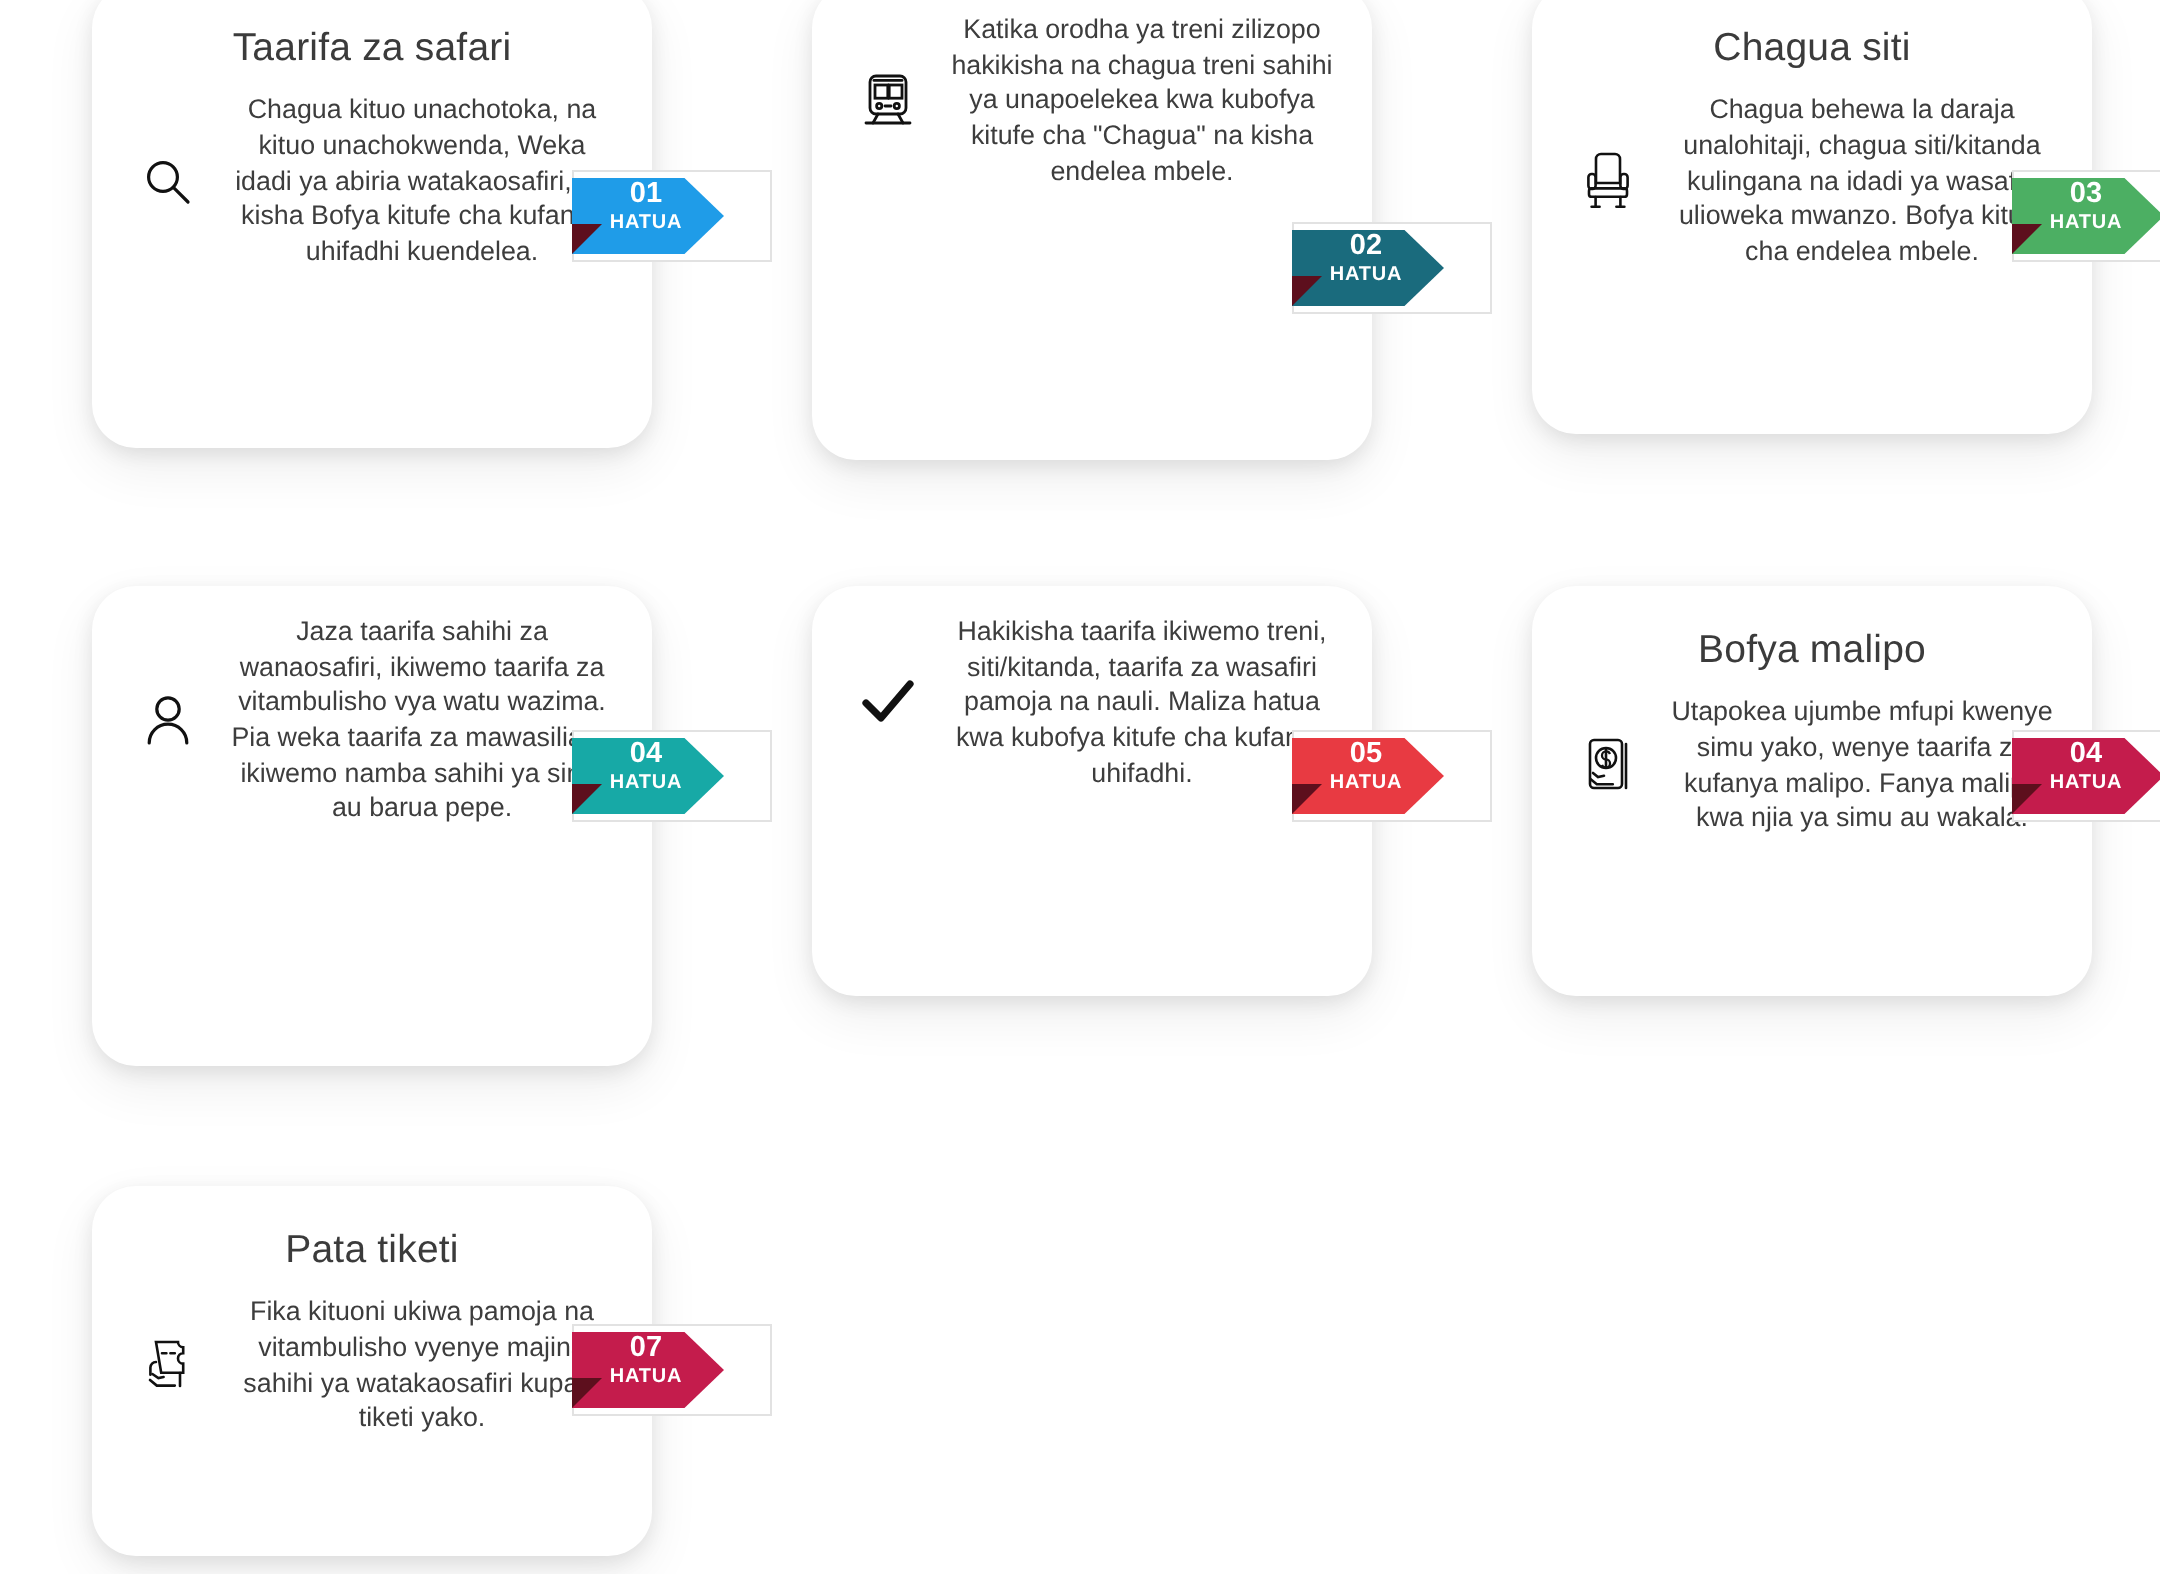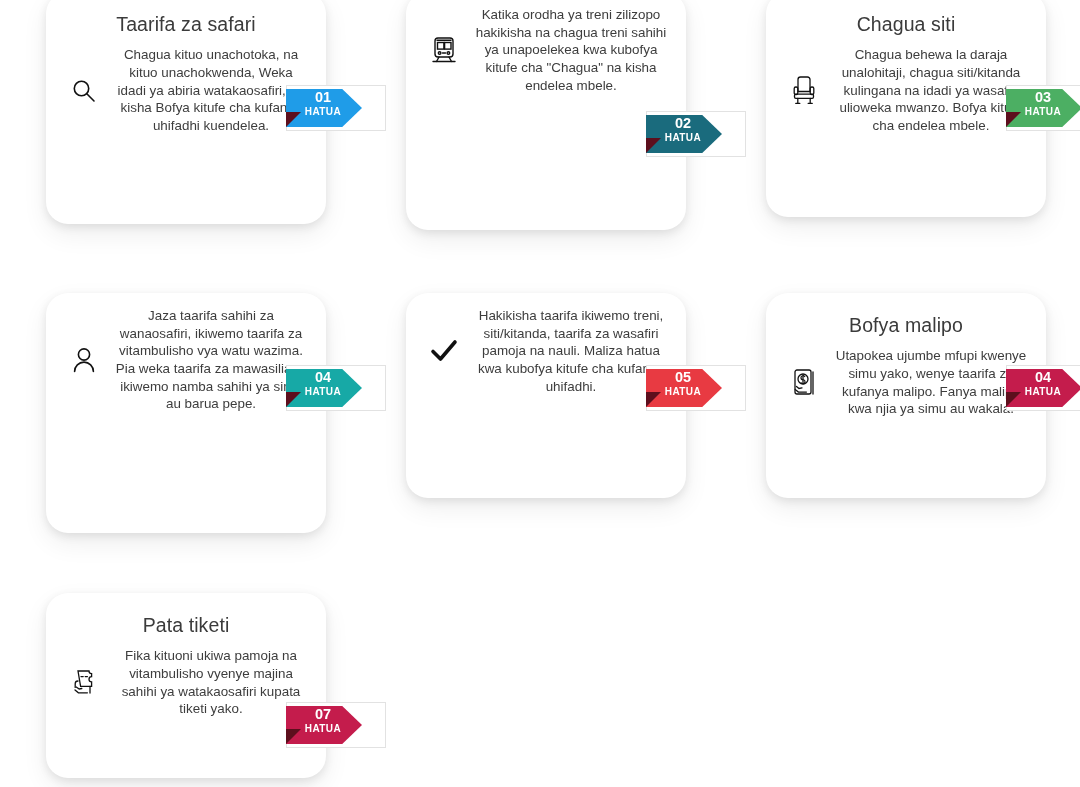--- a/index.html
+++ b/index.html
@@ -274,21 +274,21 @@
           <line x1="11" y1="8.6" x2="18" y2="8.6" stroke-dasharray="2.2 2" stroke-linecap="round"></line>
           <path d="M8 13 a2.8 2.8 0 0 0 -2.8 2.8 v3.6" stroke-linecap="round"></path>
           <path d="M6.2 19 l3 2 l2.6 -0.5" stroke-linecap="round"></path>
           <path d="M5 22 l3.4 2.8 l9 0" stroke-linecap="round"></path>
           <line x1="20" y1="18.5" x2="20" y2="25" stroke-linecap="round"></line>
         </svg>
       </div>
       <div class="card-desc">Fika kituoni ukiwa pamoja na vitambulisho vyenye majina sahihi ya watakaosafiri kupata tiketi yako.</div>
     </div>
   </div>
-  <div class="badge" style="left:286px; top:662px;margin-top:40px;">
+  <div class="badge" style="left:286px; top:662px;">
     <div class="frame"></div>
     <div class="arrow" style="background:#c41c4c;"></div>
     <div class="fold"></div>
     <div class="num">07</div>
     <div class="word">HATUA</div>
   </div>
 
 </div>
 
 </body></html>

